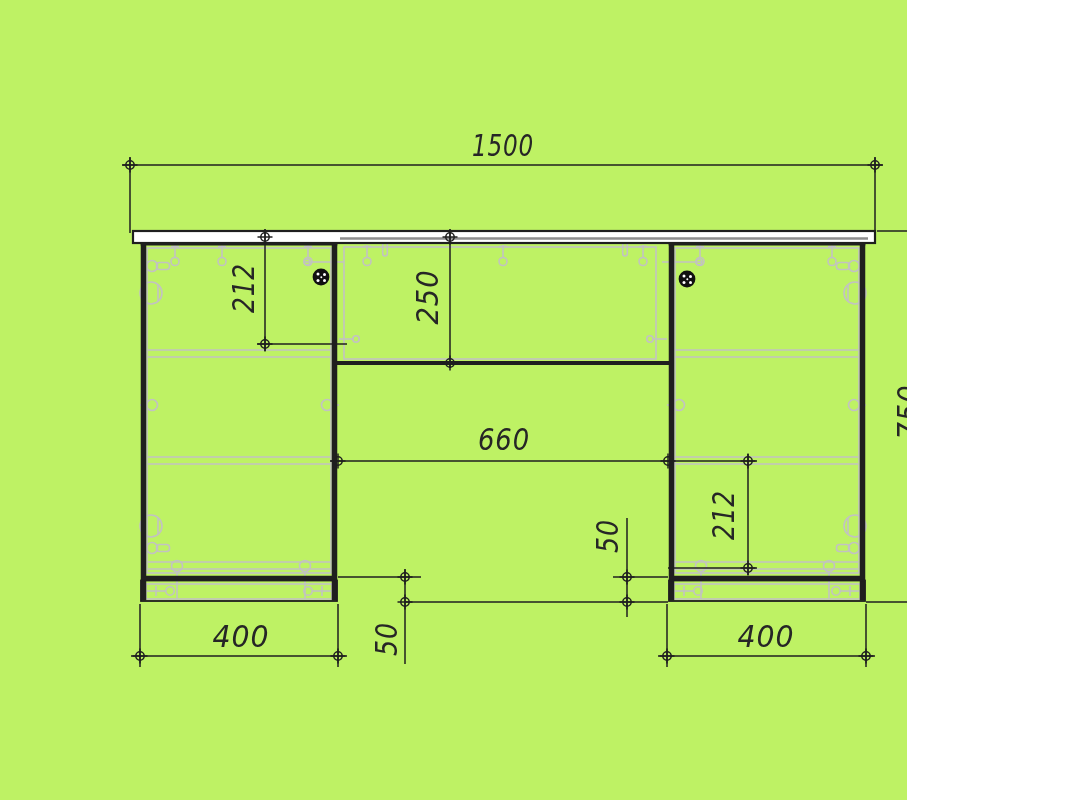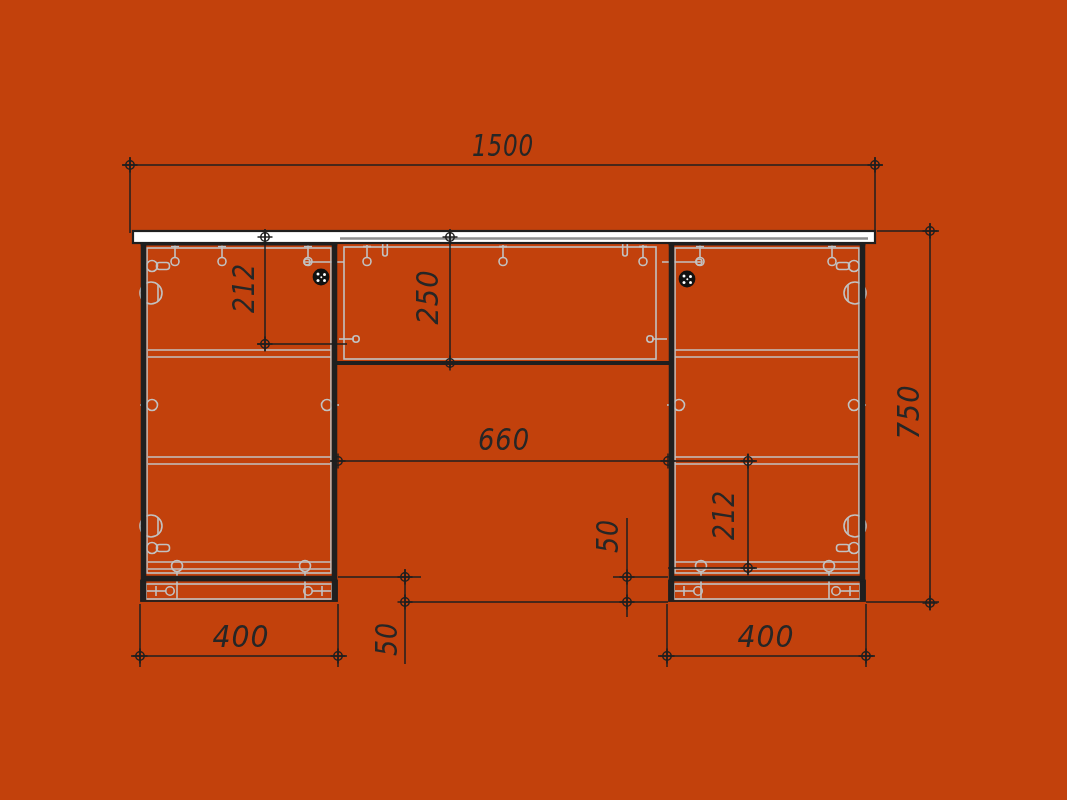--- a/index.html
+++ b/index.html
@@ -1,16 +1,16 @@
 <!DOCTYPE html>
 <html><head>
 <meta charset="utf-8">
 <style>
   html,body{margin:0;padding:0;background:#ffffff;}
-  .canvas{position:relative;width:1067px;height:800px;background:#c2410c;overflow:hidden;
+  .canvas{position:relative;width:907px;height:800px;background:#bef264;overflow:hidden;
           font-family:"DejaVu Sans", sans-serif;}
   svg text{font-family:"DejaVu Sans", sans-serif;font-style:italic;fill:#262626;}
   .dim-label{font-size:30px;letter-spacing:1px;}
 </style>
 </head>
 <body>
 
 <div class="canvas">
 <svg width="1067" height="800" viewBox="0 0 1067 800">
   <defs>

